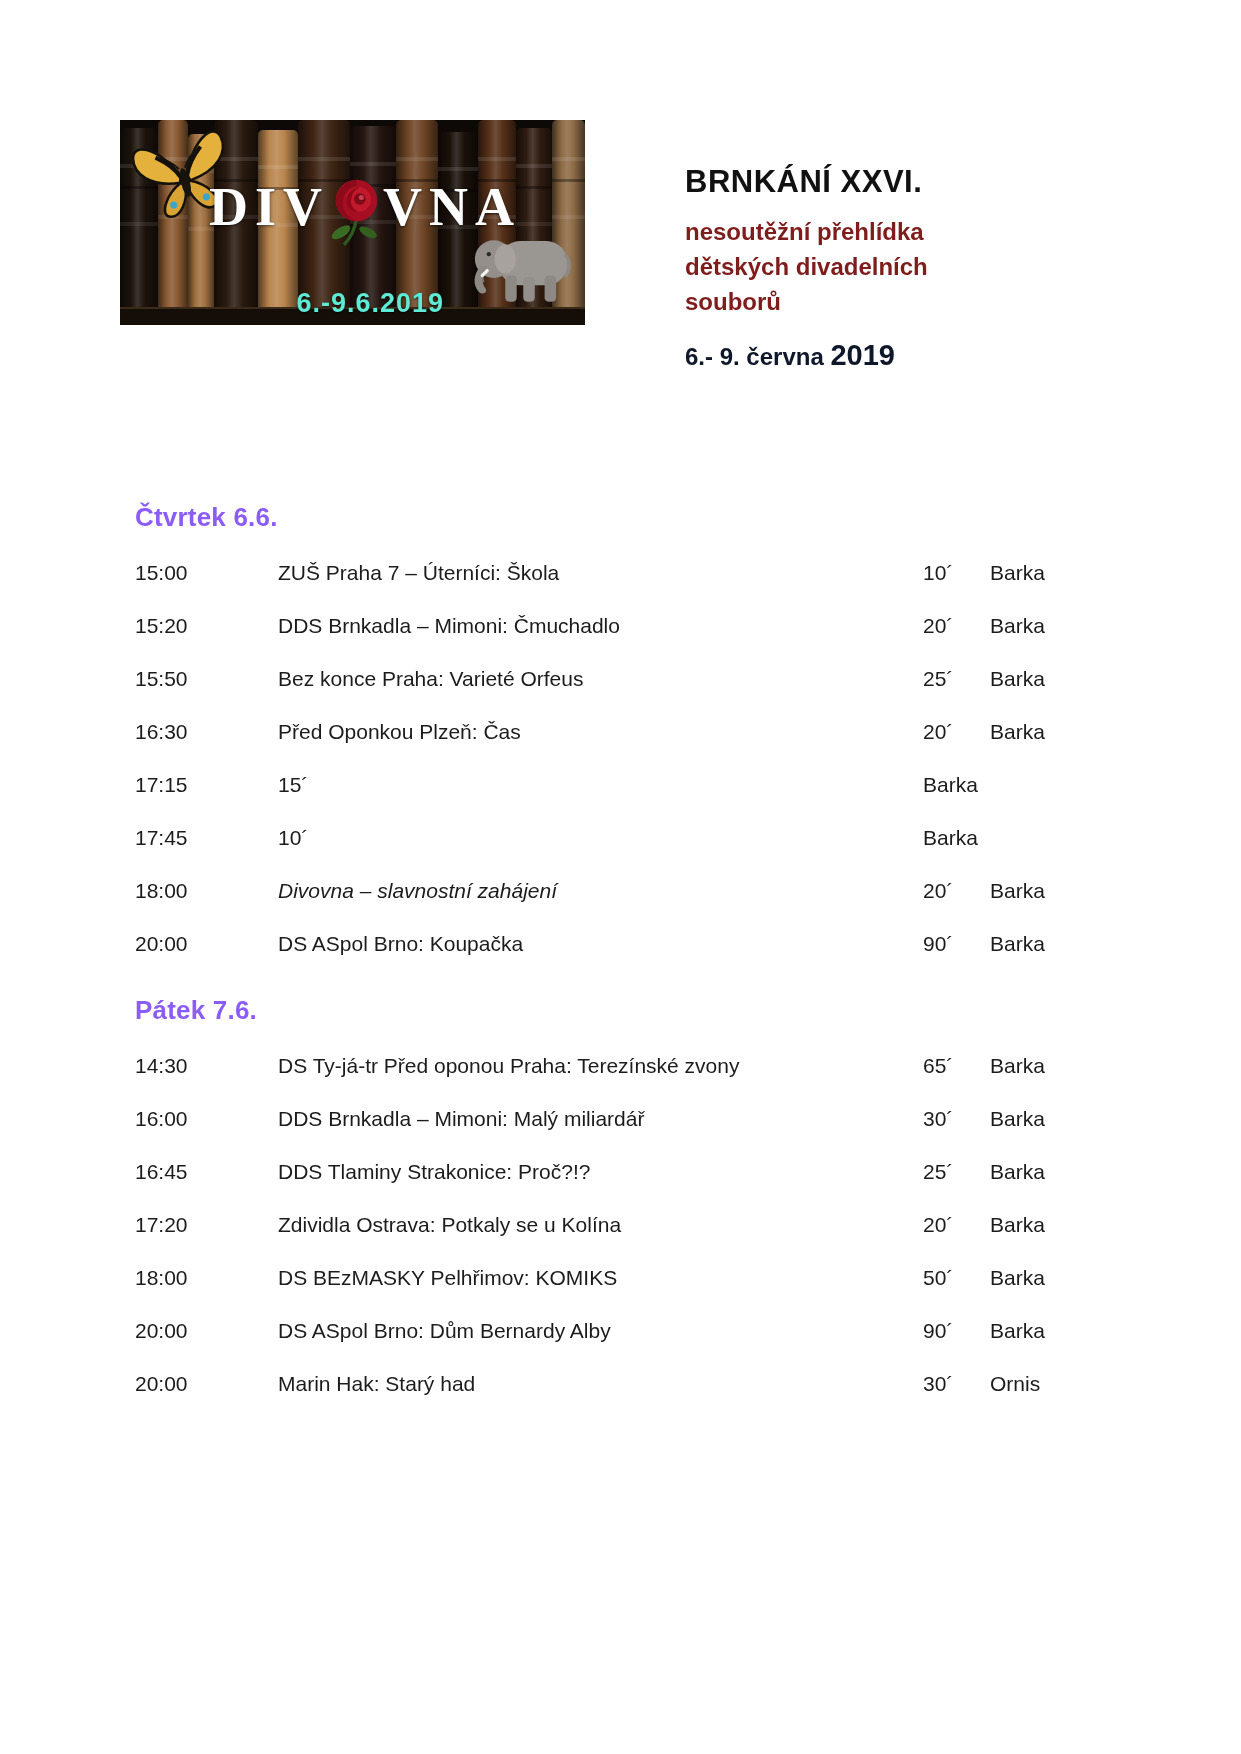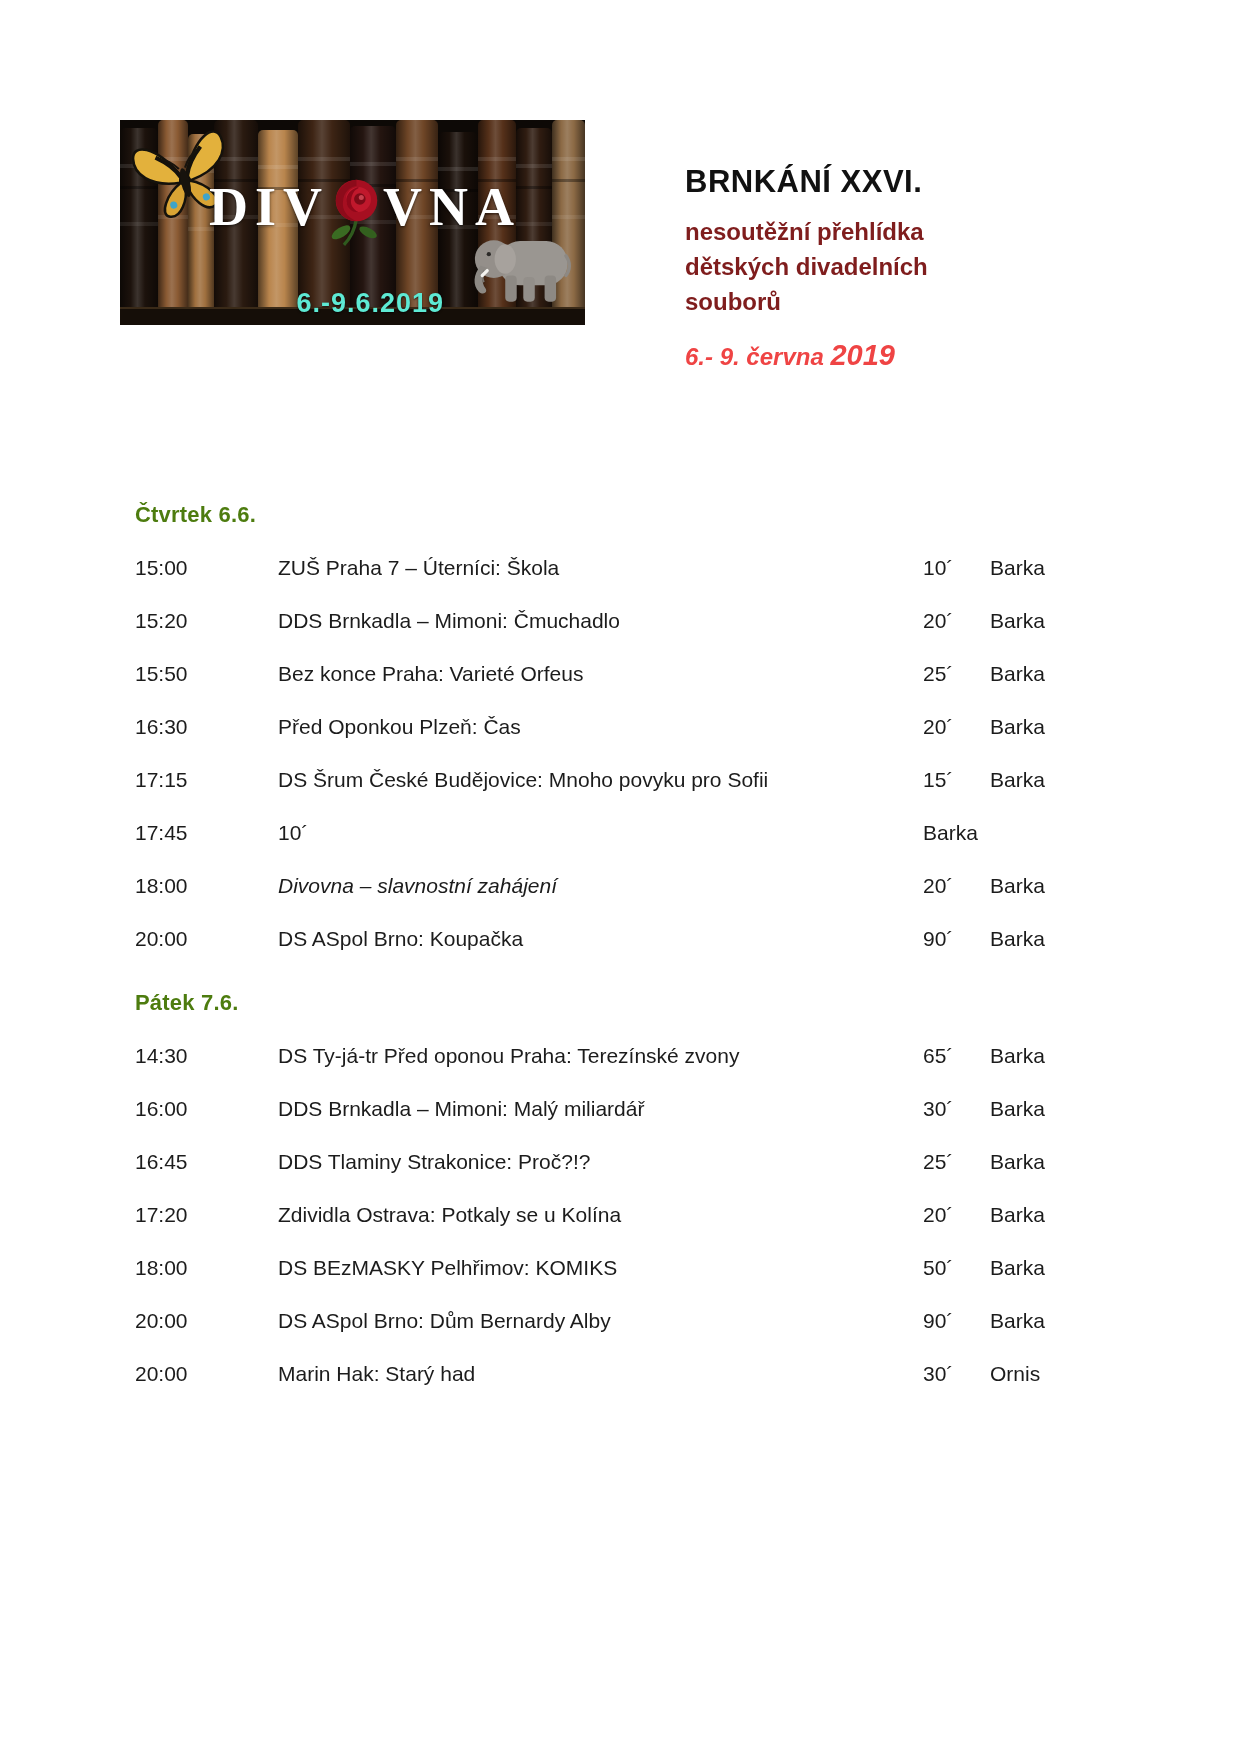--- a/index.html
+++ b/index.html
@@ -62,27 +62,27 @@
     z-index:4; color:#5eead4; font-weight:bold; font-size:27px;
     letter-spacing:1px; text-shadow:0 1px 2px rgba(0,0,0,.7);
   }
   .butterfly { position:absolute; left:10px; top:4px; z-index:4; }
   .elephant  { position:absolute; right:6px; bottom:16px; z-index:4; }
 
   
   .head-block { margin-left:100px; padding-top:6px; width:390px; }
   .head-title { font-size:31px; font-weight:bold; color:#111; letter-spacing:.5px;margin-top:38px; }
   .head-sub   { margin-top:14px; font-size:24px; font-weight:bold; line-height:35px; color:#7f1d1d; }
-  .head-date  { margin-top:20px; font-size:24px; font-weight:bold; color:#ef4444;font-style:italic; }
+  .head-date  { margin-top:20px; font-size:24px; font-weight:bold; color:#0f172a; }
   .head-date .year { font-size:29px; }
 
   
   .schedule { margin-left:135px; width:940px; }
   .day-heading {
-    font-size:22px; font-weight:bold; color:#4d7c0f;
+    font-size:26px; font-weight:bold; color:#8b5cf6;
     margin:38px 0 26px 0; letter-spacing:.2px;
   }
   .schedule section:first-child .day-heading { margin-top:130px; }
   .rows {}
   .row {
     display:grid; grid-template-columns:143px 645px 67px 85px;
     font-size:21px; line-height:27px; margin-bottom:26px; color:#1c1c1c;
   }
   .row.gap-before { margin-top:26px; }
   .row .c-time     { }
@@ -210,21 +210,20 @@
 
   <div class="row gap-before">
     <span class="c-time">16:30</span>
     <span class="c-title">Před Oponkou Plzeň: Čas</span>
     <span class="c-duration">20´</span>
     <span class="c-venue">Barka</span>
   </div>
 
   <div class="row">
     <span class="c-time">17:15</span>
-    <span class="c-title">DS Šrum České Budějovice: Mnoho povyku pro Sofii</span>
     <span class="c-duration">15´</span>
     <span class="c-venue">Barka</span>
   </div>
 
   <div class="row gap-before">
     <span class="c-time">17:45</span>
     <span class="c-duration">10´</span>
     <span class="c-venue">Barka</span>
   </div>
 

